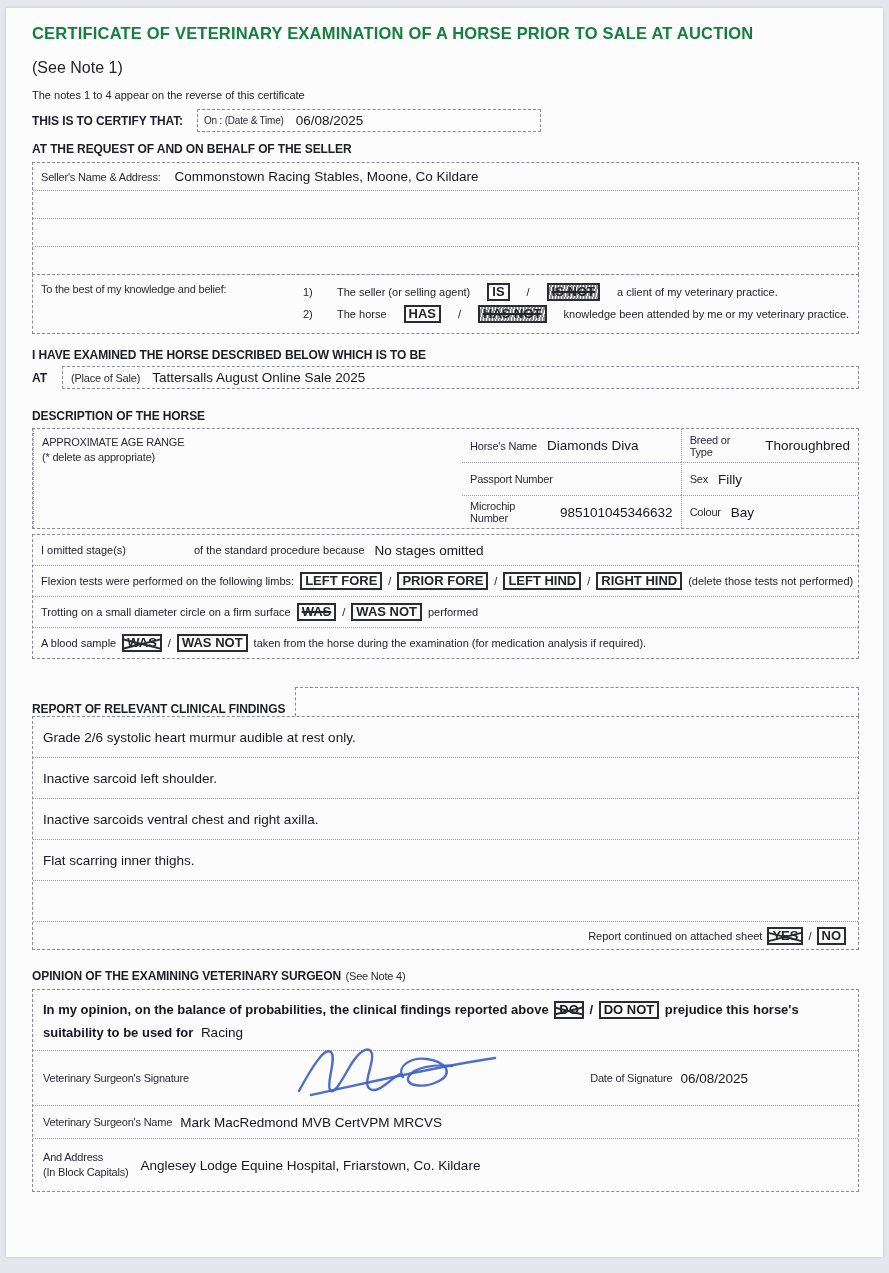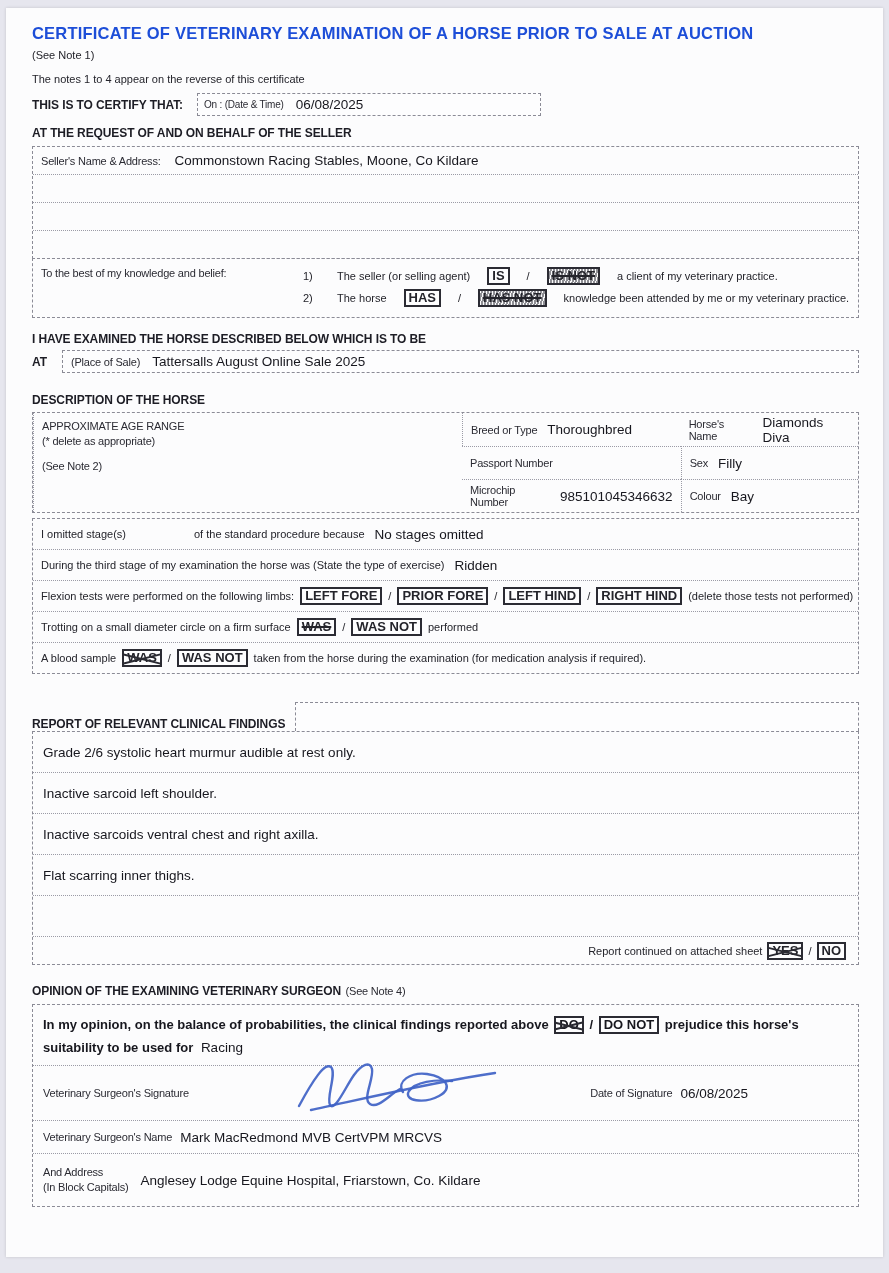--- a/index.html
+++ b/index.html
@@ -11,22 +11,22 @@
     -webkit-font-smoothing:antialiased;
   }
   .page{
     margin:8px 6px;
     background:#fcfcfd;
     height:1249px;
     box-sizing:border-box;
     padding:16px 24px 0 26px;
     box-shadow:0 0 3px rgba(0,0,0,.15);
   }
-  .title{font-size:16.5px;font-weight:bold;letter-spacing:.2px;color:#1d4ed8;}
-  .subnote{font-size:11px;margin-top:6px;}
+  .title{font-size:16.5px;font-weight:bold;letter-spacing:.2px;color:#15803d;}
+  .subnote{font-size:16px;margin-top:16px;}
   .reverse-note{font-size:11px;margin-top:12px;}
   .h{font-weight:bold;font-size:12px;letter-spacing:-.1px;color:#1d1d25;}
   .lbl{font-size:11px;letter-spacing:-.2px;color:#2b2b33;}
   .val{font-size:13.5px;color:#17171e;}
   .dbox{border:1px dashed #8b8b96;}
   .dotsep{border-top:1px dotted #9b9ba6;}
 
   .certify-row{display:flex;align-items:center;margin-top:8px;}
   .certify-box{margin-left:14px;width:330px;display:flex;align-items:center;padding:3px 6px;background:#fdfdfe;}
   .certify-box .lbl{font-size:10px;}
@@ -175,32 +175,31 @@
     <span class="h at-label">AT</span>
     <div class="sale-box dbox">
       <span class="lbl">(Place of Sale)</span>
       <span class="val">Tattersalls August Online Sale 2025</span>
     </div>
   </div>
 
   <div class="h desc-head">DESCRIPTION OF THE HORSE</div>
 
   <div class="desc-table">
+    <div class="dcell r1 c1">
+      <span class="lbl">Horse's Name</span>
+      <span class="val">Diamonds Diva</span>
+    </div>
     <div class="dcell r1">
       <span class="lbl">Breed or Type</span>
       <span class="val">Thoroughbred</span>
     </div>
-    <div class="dcell r1 c1">
-      <span class="lbl">Horse's Name</span>
-      <span class="val">Diamonds Diva</span>
-    </div>
     <div class="age-cell">
       <span class="lbl">APPROXIMATE AGE RANGE</span>
       <span class="lbl">(* delete as appropriate)</span>
-      <span class="lbl note2">(See Note 2)</span>
     </div>
     <div class="dcell c1">
       <span class="lbl">Passport Number</span>
       <span class="val"></span>
     </div>
     <div class="dcell">
       <span class="lbl">Sex</span>
       <span class="val">Filly</span>
     </div>
     <div class="dcell c1">
@@ -213,24 +212,20 @@
     </div>
   </div>
 
 
   <div class="stages-box dbox">
     <div class="strow">
       <span>I omitted stage(s)</span>
       <span class="spacer60"></span>
       <span>of the standard procedure because</span>
       <span class="val">No stages omitted</span>
-    </div>
-    <div class="strow">
-      <span>During the third stage of my examination the horse was (State the type of exercise)</span>
-      <span class="val">Ridden</span>
     </div>
     <div class="strow">
       <span>Flexion tests were performed on the following limbs:</span>
       <span class="opt">LEFT FORE</span>
       <span>/</span>
       <span class="opt">PRIOR FORE</span>
       <span>/</span>
       <span class="opt">LEFT HIND</span>
       <span>/</span>
       <span class="opt">RIGHT HIND</span>

